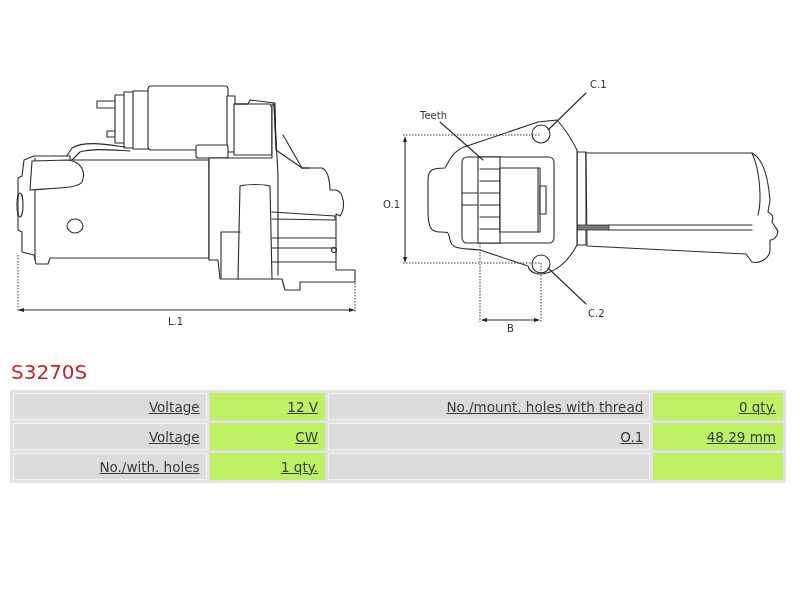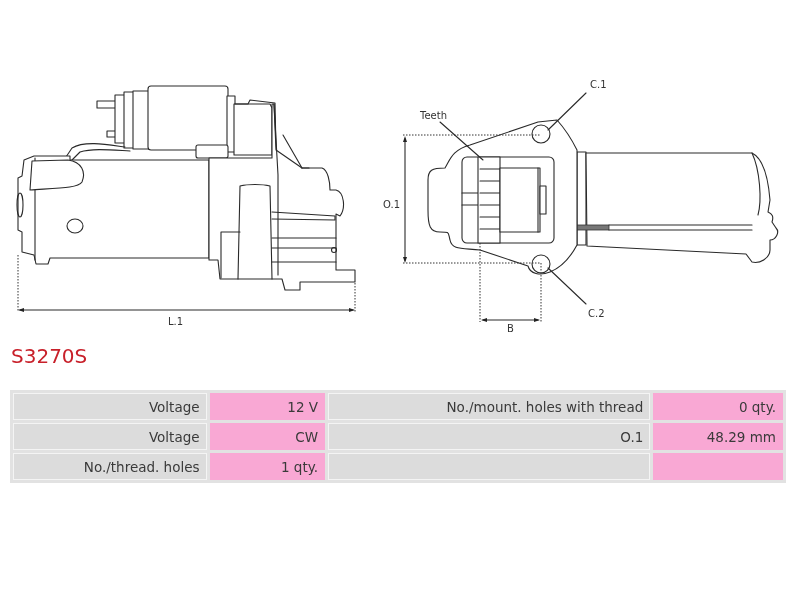--- a/index.html
+++ b/index.html
@@ -5,28 +5,28 @@
   html, body { margin: 0; padding: 0; background: #ffffff; }
   body { width: 800px; height: 594px; position: relative; overflow: hidden;
          font-family: "DejaVu Sans", sans-serif; color: #333; }
   #diagrams { position: absolute; left: 0; top: 0; width: 800px; height: 350px; }
   #diagrams svg { position: absolute; left: 0; top: 0; }
   .ln { fill: none; stroke: #2a2a2a; stroke-width: 1.1; stroke-linejoin: round; stroke-linecap: round; }
   .lnw { fill: #fff; stroke: #2a2a2a; stroke-width: 1.1; stroke-linejoin: round; }
   .dot { fill: none; stroke: #333; stroke-width: 1; stroke-dasharray: 1.5 1.5; }
   .arr { fill: #222; stroke: none; }
   .dlabel { font-family: "DejaVu Sans", sans-serif; font-size: 10px; fill: #333; }
-  #title { position: absolute; left: 11px; top: 344px; font-size: 20px; color: #c8202a;
+  #title { position: absolute; left: 11px; top: 360px; font-size: 20px; color: #c8202a;
            font-family: "DejaVu Sans", sans-serif; letter-spacing: 0px; }
   #spec-table { position: absolute; left: 10px; top: 390px; width: 776px;
                 border-collapse: separate; border-spacing: 3px; background: #e2e2e2;
-                font-size: 13.5px; color: #3a3a3a; }
+                font-size: 13.5px; color: #3a3a3a; text-decoration: underline; }
   #spec-table td { height: 27px; padding: 0 7px; text-align: right; vertical-align: middle; }
   #spec-table td.lbl { background: #dcdcdc; box-shadow: inset 0 0 0 1px #f4f4f4; }
-  #spec-table td.val { background: #f9a8d4; }
+  #spec-table td.val { background: #bef264; }
   #spec-table col.c1 { width: 191px; }
   #spec-table col.c2 { width: 114px; }
   #spec-table col.c3 { width: 318px; }
   #spec-table col.c4 { width: 128px; }
 </style>
 </head>
 <body>
 
 <div id="diagrams">
 
@@ -146,19 +146,19 @@
       <td class="lbl">No./mount. holes with thread</td>
       <td class="val">0 qty.</td>
     </tr>
     <tr>
       <td class="lbl">Voltage</td>
       <td class="val">CW</td>
       <td class="lbl">O.1</td>
       <td class="val">48.29 mm</td>
     </tr>
     <tr>
-      <td class="lbl">No./thread. holes</td>
+      <td class="lbl">No./with. holes</td>
       <td class="val">1 qty.</td>
       <td class="lbl"></td>
       <td class="val"></td>
     </tr>
   </tbody>
 </table>
 
 </body></html>

